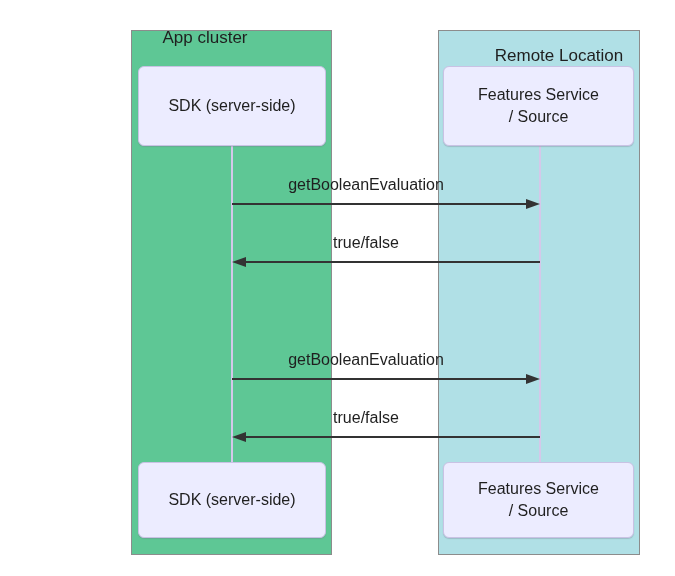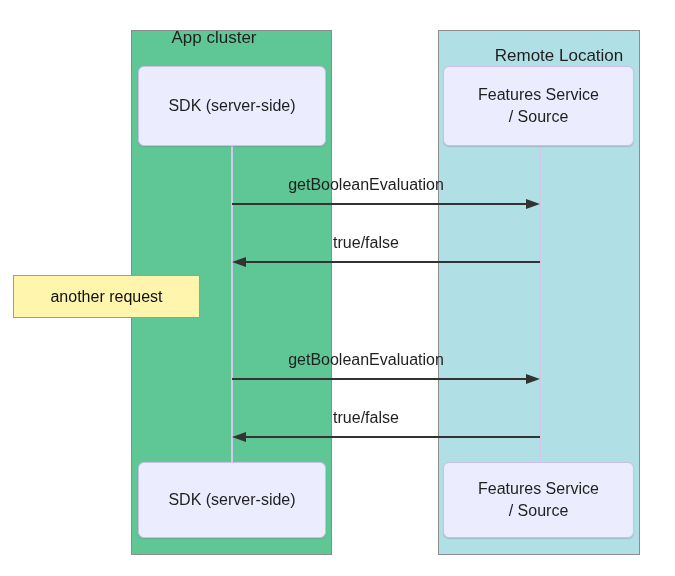--- a/index.html
+++ b/index.html
@@ -30,21 +30,21 @@
   }
   .group-left{left:131px;top:30px;width:201px;height:525px;background:var(--group-green);}
   .group-right{left:438px;top:30px;width:202px;height:525px;background:var(--group-blue);}
   .group-label{
     position:absolute;
     top:27px;height:22px;line-height:22px;
     text-align:center;
     font-size:17px;color:var(--text);
     z-index:4;
   }
-  .group-label.left{left:129px;width:170px;}
+  .group-label.left{left:120px;width:170px;}
   .group-label.right{left:438px;width:242px;margin-top:18px;}
   .lifeline{
     position:absolute;
     top:146px;height:316px;width:2px;
     background:var(--lifeline);
     z-index:2;
   }
   .lifeline.left{left:231px;}
   .lifeline.right{left:539px;}
   .actor{
@@ -138,23 +138,20 @@
     <div class="line"></div>
     <div class="head"></div>
   </div>
 
   <div class="msg-label" style="top:232px">true/false</div>
   <div class="arrow left" style="top:256px">
     <div class="line"></div>
     <div class="head"></div>
   </div>
 
-  <div class="note">
-    <span>another request</span>
-  </div>
 
   <div class="msg-label" style="top:349px">getBooleanEvaluation</div>
   <div class="arrow right" style="top:373px">
     <div class="line"></div>
     <div class="head"></div>
   </div>
 
   <div class="msg-label" style="top:407px">true/false</div>
   <div class="arrow left" style="top:431px">
     <div class="line"></div>

